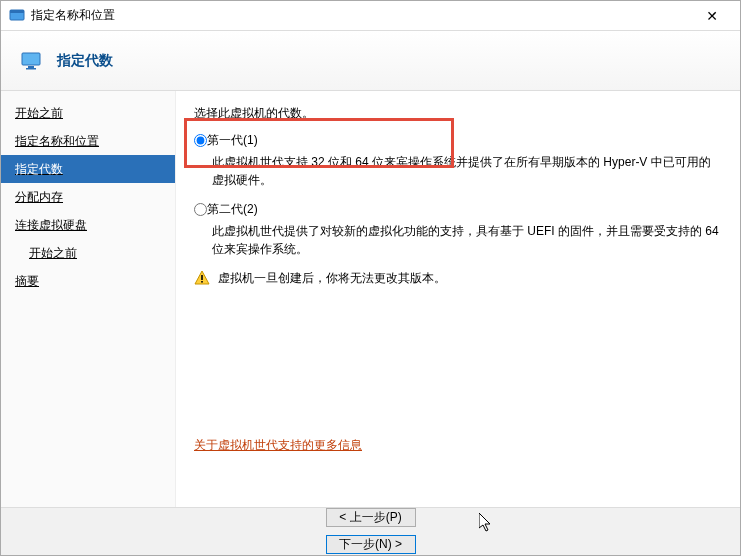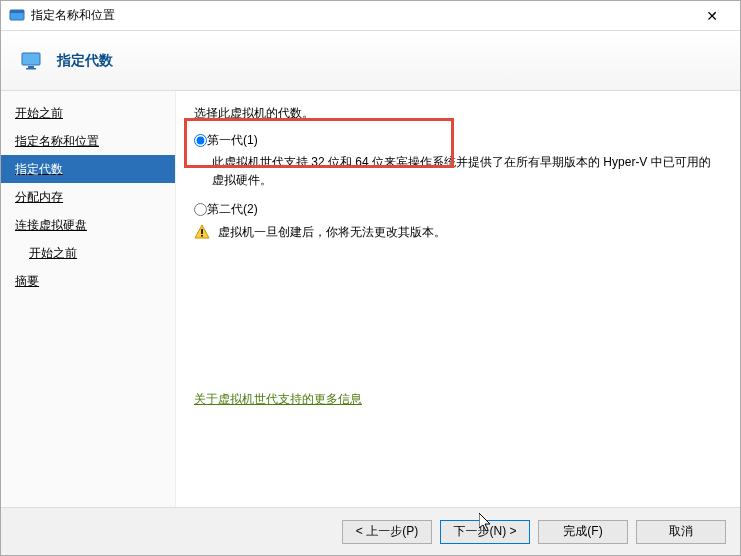--- a/index.html
+++ b/index.html
@@ -116,35 +116,35 @@
     display: flex;
     align-items: flex-start;
     gap: 8px;
     margin-top: 6px;
   }
   .warn-icon {
     width: 16px; height: 16px;
     flex-shrink: 0;
   }
   .link {
-    color: #4d7c0f;
+    color: #c2410c;
     text-decoration: underline;
     cursor: pointer;
     display: inline-block;
     margin-top: 150px;
   }
   .footer {
     height: 48px;
     border-top: 1px solid #ddd;
     display: flex;
-    justify-content: flex-end;
     align-items: center;
     gap: 8px;
     padding: 0 14px;
     background: #f1f1f1;
+    flex-direction: column;
   }
   .footer button {
     min-width: 90px;
     height: 24px;
     font-size: 12px;
     font-family: inherit;
     background: #e9e9e9;
     border: 1px solid #adadad;
     cursor: pointer;
     padding: 0 8px;
@@ -206,20 +206,21 @@
       <div class="radio-row">
         <input type="radio" name="gen" checked="" style="">
         <span>第一代(1)</span>
       </div>
       <div class="radio-desc">此虚拟机世代支持 32 位和 64 位来宾操作系统并提供了在所有早期版本的 Hyper-V 中已可用的虚拟硬件。</div>
 
       <div class="radio-row">
         <input type="radio" name="gen" style="">
         <span>第二代(2)</span>
       </div>
+      <div class="radio-desc">此虚拟机世代提供了对较新的虚拟化功能的支持，具有基于 UEFI 的固件，并且需要受支持的 64 位来宾操作系统。</div>
 
       <div class="warn-row">
         <span class="warn-icon">
           <svg viewBox="0 0 16 16" width="16" height="16">
             <polygon points="8,1 15,14 1,14" fill="#ffcf3a" stroke="#c79400"></polygon>
             <rect x="7.2" y="5" width="1.6" height="5" fill="#000"></rect>
             <rect x="7.2" y="11" width="1.6" height="1.6" fill="#000"></rect>
           </svg>
         </span>
         <span>虚拟机一旦创建后，你将无法更改其版本。</span>

